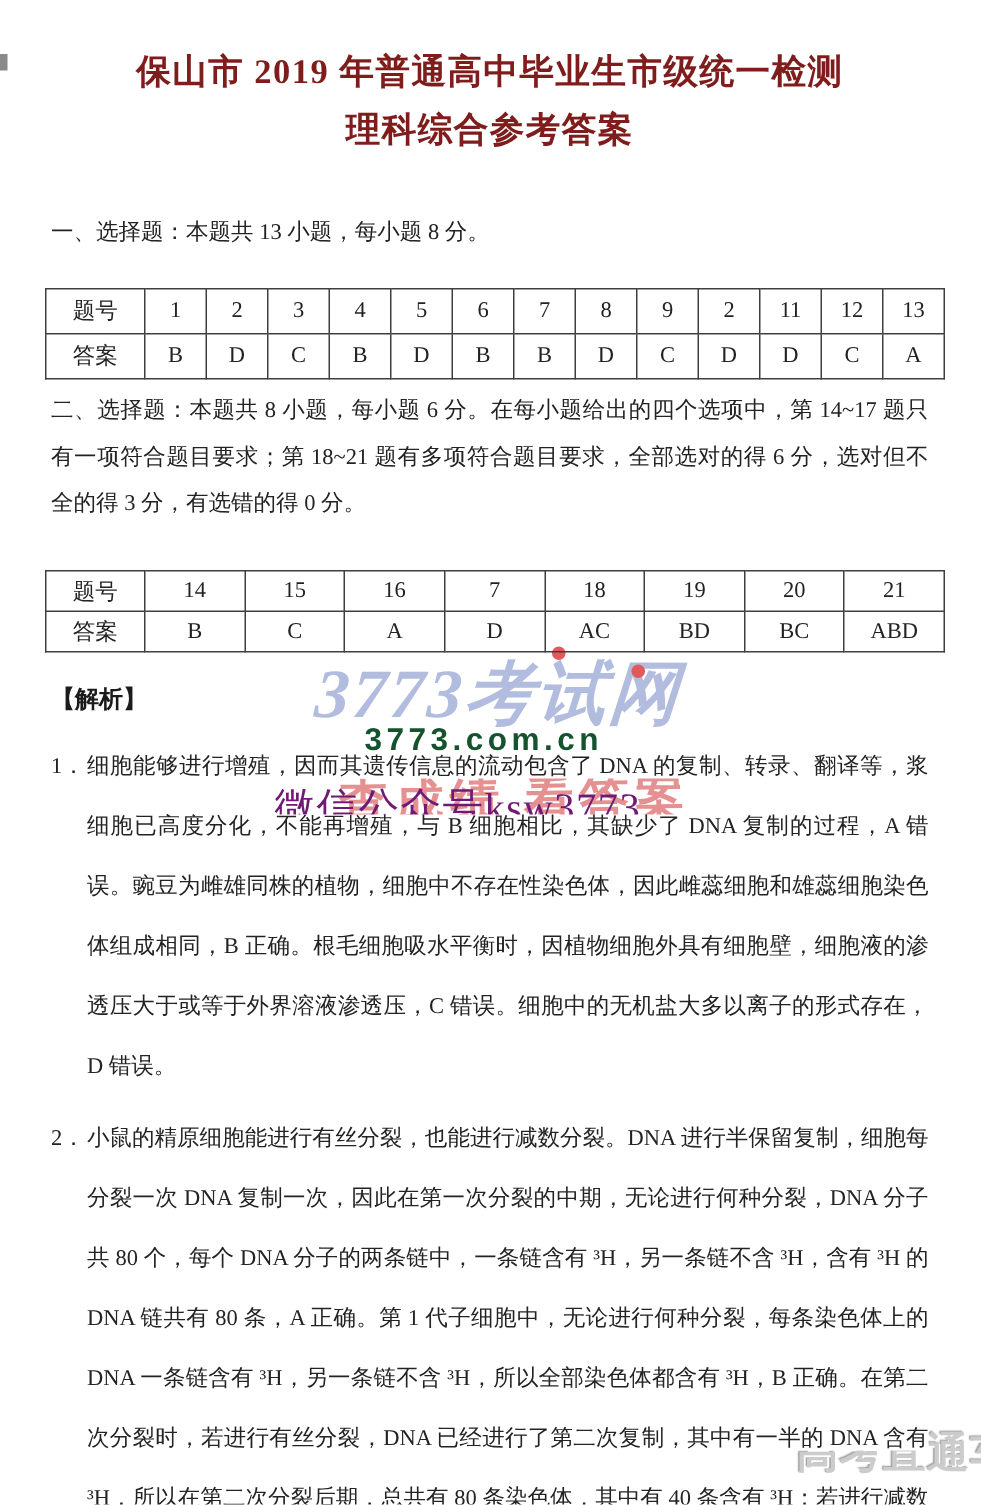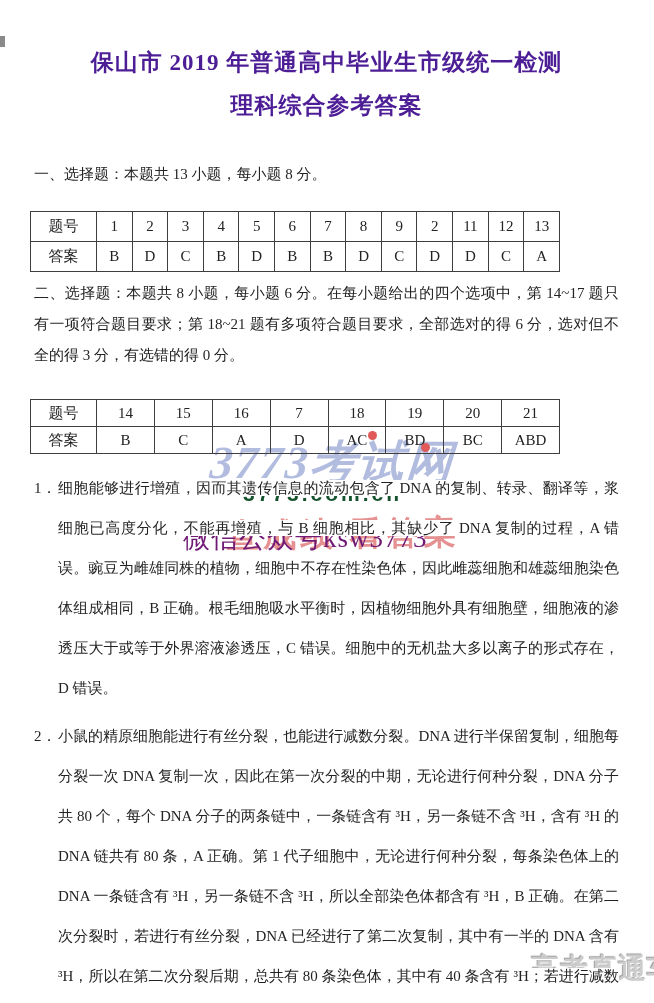--- a/index.html
+++ b/index.html
@@ -42,28 +42,28 @@
     position:absolute; left:531px; top:950px;
     font-size:28px; font-weight:bold; letter-spacing:1px;
     color:#cccccc; white-space:nowrap;
     text-shadow:1px 1px 0 #ffffff, -1px -1px 1px #9d9d9d;
   }
   .edge-mark { position:absolute; left:0; top:36px; width:5px; height:11px; background:#8a8a8a; }
 
   
   .content { position:relative; z-index:1; padding:34px 35px 0 34px; }
 
-  .title { margin:15px; text-align:center; font-size:23px; line-height:28px; font-weight:bold; color:#4c1d95; letter-spacing:1px; }
+  .title { margin:0; text-align:center; font-size:23px; line-height:28px; font-weight:bold; color:#7f1d1d; letter-spacing:1px; }
   .title-2 { margin-top:11px; }
 
   .sec1-heading { margin:45px 0 0; font-size:15px; line-height:18px; }
 
   table.anstable {
     border-collapse:collapse; table-layout:fixed;
-    width:530px; margin-left:-4px;
+    width:600px; margin-left:-4px;
     text-align:center; font-size:15px; color:#222;margin-top:28px;
   }
   .t1 { margin-top:8px; }
   table.anstable td { border:1px solid #3f3f3f; padding:0; }
   .t1 td { height:30px; }
   .t2 { margin-top:0; }
   .t2 td { height:27px; }
   td.lab { width:66px; }
   .t2 td.lab { width:66px; }
 
@@ -164,20 +164,21 @@
         <td>A</td>
         <td>D</td>
         <td>AC</td>
         <td>BD</td>
         <td>BC</td>
         <td>ABD</td>
       </tr>
     </tbody>
       </table>
 
+    <p class="jiexi">【解析】</p>
 
     <div class="item item-1">
       <span class="num">1．</span>
       <div class="itext"><span class="hl">细胞能够进行增殖，因而其遗传信息的流动包含了 DNA 的复制、转录、翻译等，浆细胞已高度分化，不能再增殖，与 B 细胞相比，其缺少了 DNA 复制的过程，A 错误。豌豆为雌雄同株的植物，细胞中不存在性染色体，因此雌蕊细胞和雄蕊细胞染色体组成相同，B 正确。根毛细胞吸水平衡时，因植物细胞外具有细胞壁，细胞液的渗透压大于或等于外界溶液渗透压，C 错误。细胞中的无机盐大多以离子的形式存在，D 错误。</span></div>
     </div>
 
     <div class="item item-2">
       <span class="num">2．</span>
       <div class="itext"><span class="hl">小鼠的精原细胞能进行有丝分裂，也能进行减数分裂。DNA 进行半保留复制，细胞每分裂一次 DNA 复制一次，因此在第一次分裂的中期，无论进行何种分裂，DNA 分子共 80 个，每个 DNA 分子的两条链中，一条链含有 ³H，另一条链不含 ³H，含有 ³H 的 DNA 链共有 80 条，A 正确。第 1 代子细胞中，无论进行何种分裂，每条染色体上的 DNA 一条链含有 ³H，另一条链不含 ³H，所以全部染色体都含有 ³H，B 正确。在第二次分裂时，若进行有丝分裂，DNA 已经进行了第二次复制，其中有一半的 DNA 含有 ³H，所以在第二次分裂后期，总共有 80 条染色体，其中有 40 条含有 ³H；若进行减数分裂，第二次分裂中 DNA 不再复制，但染色体数减半，在分裂后期着丝点分裂，染色体数加</span></div>
     </div>

